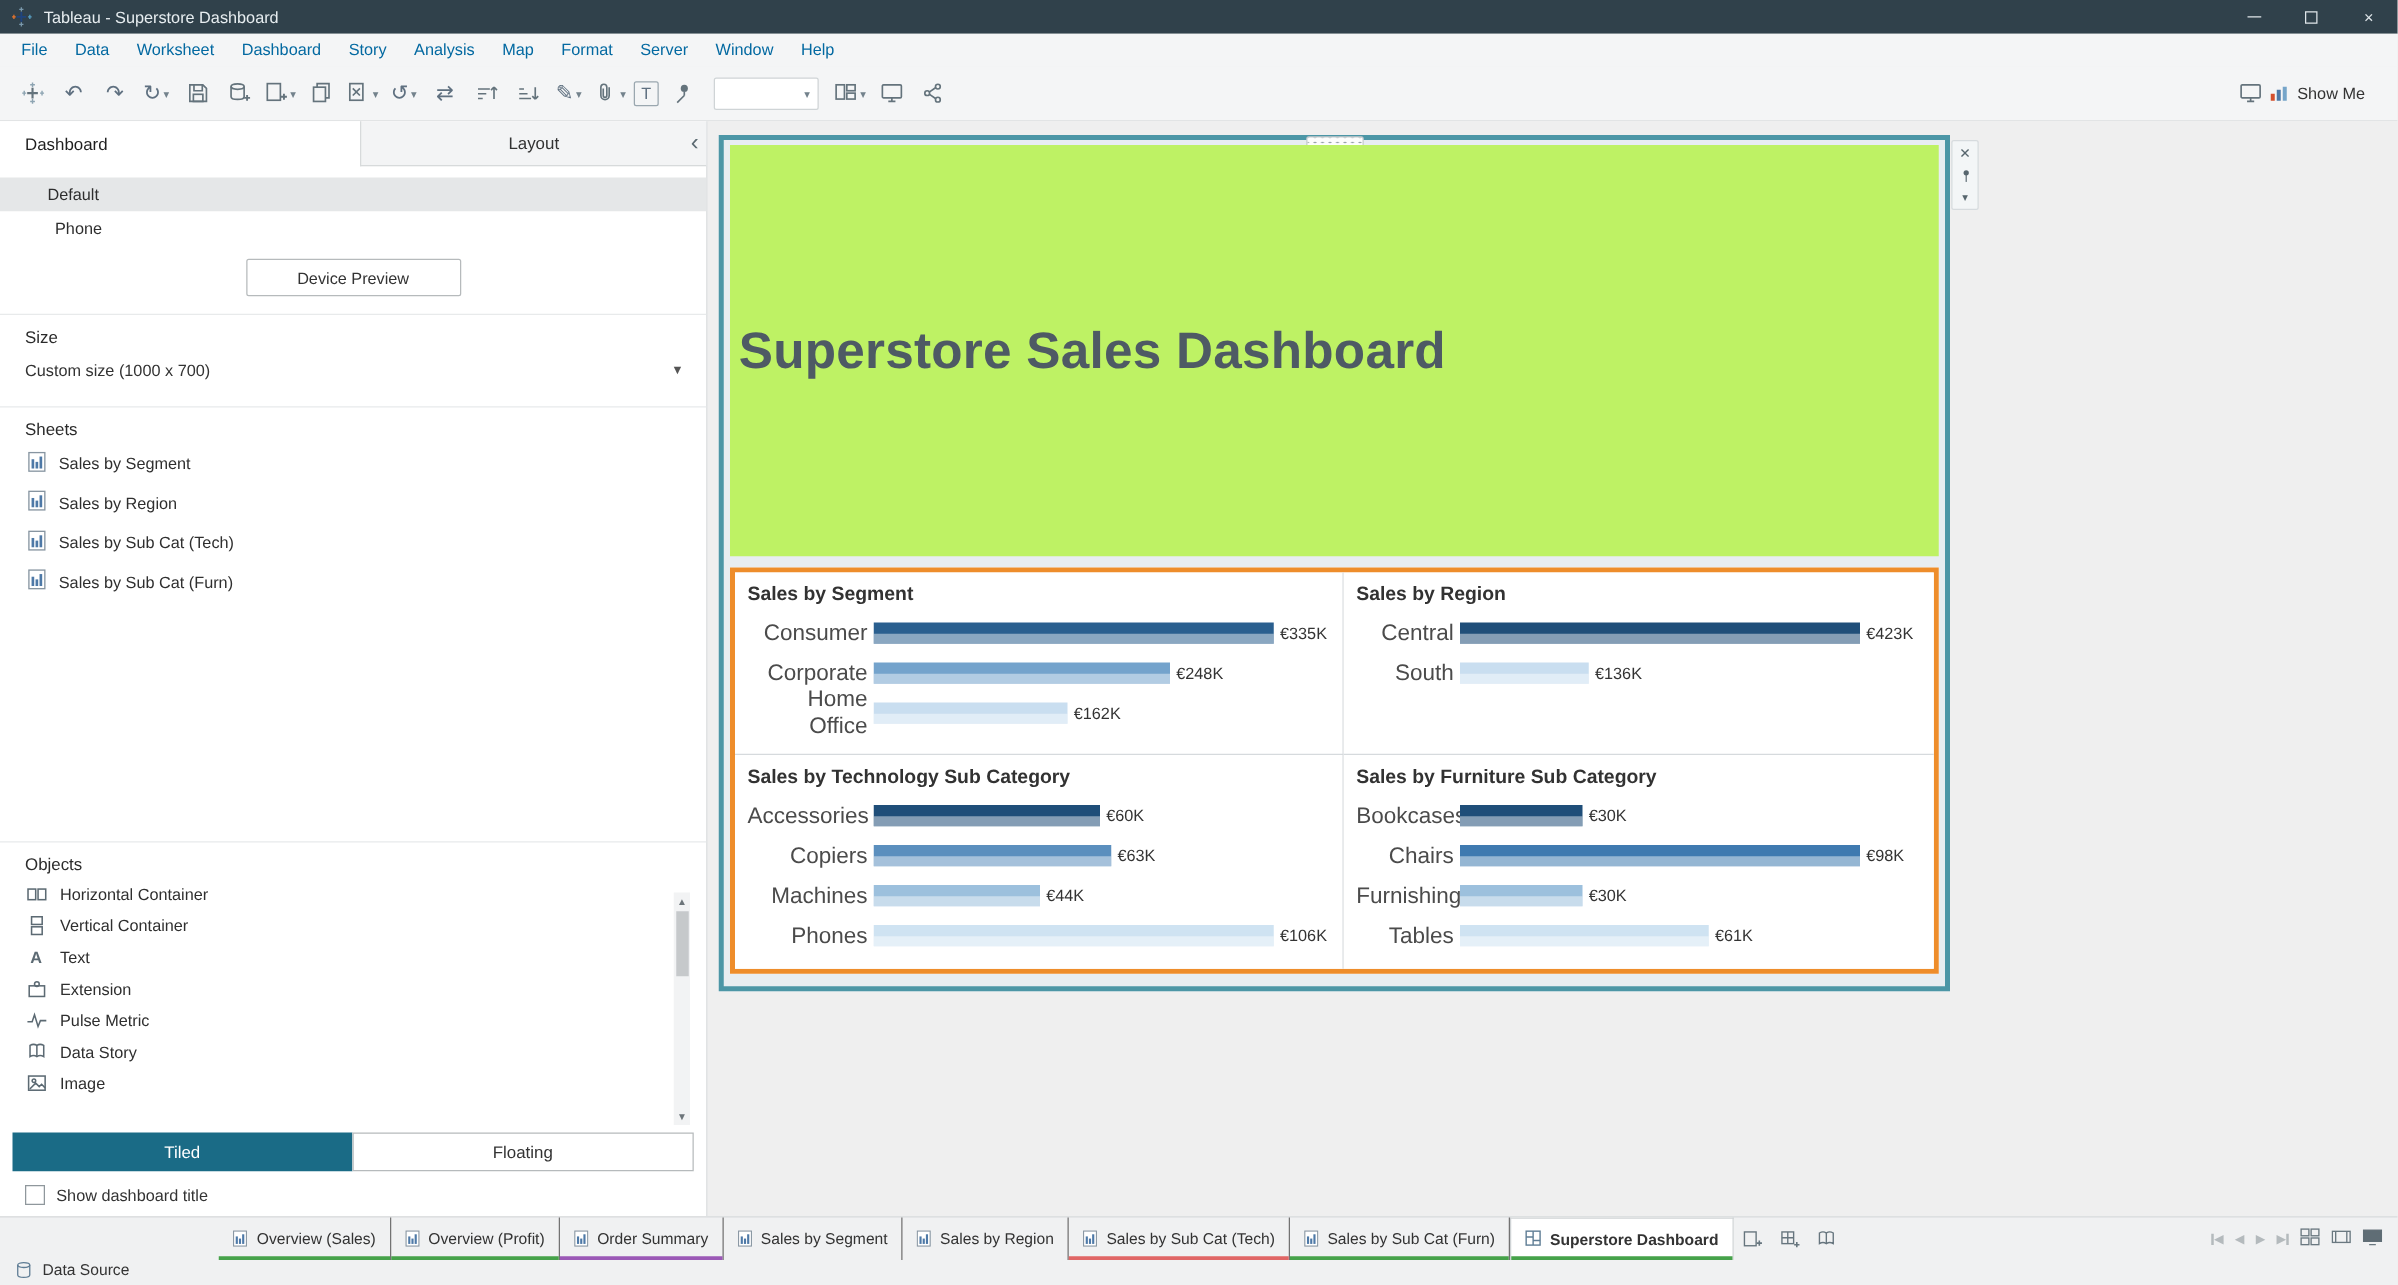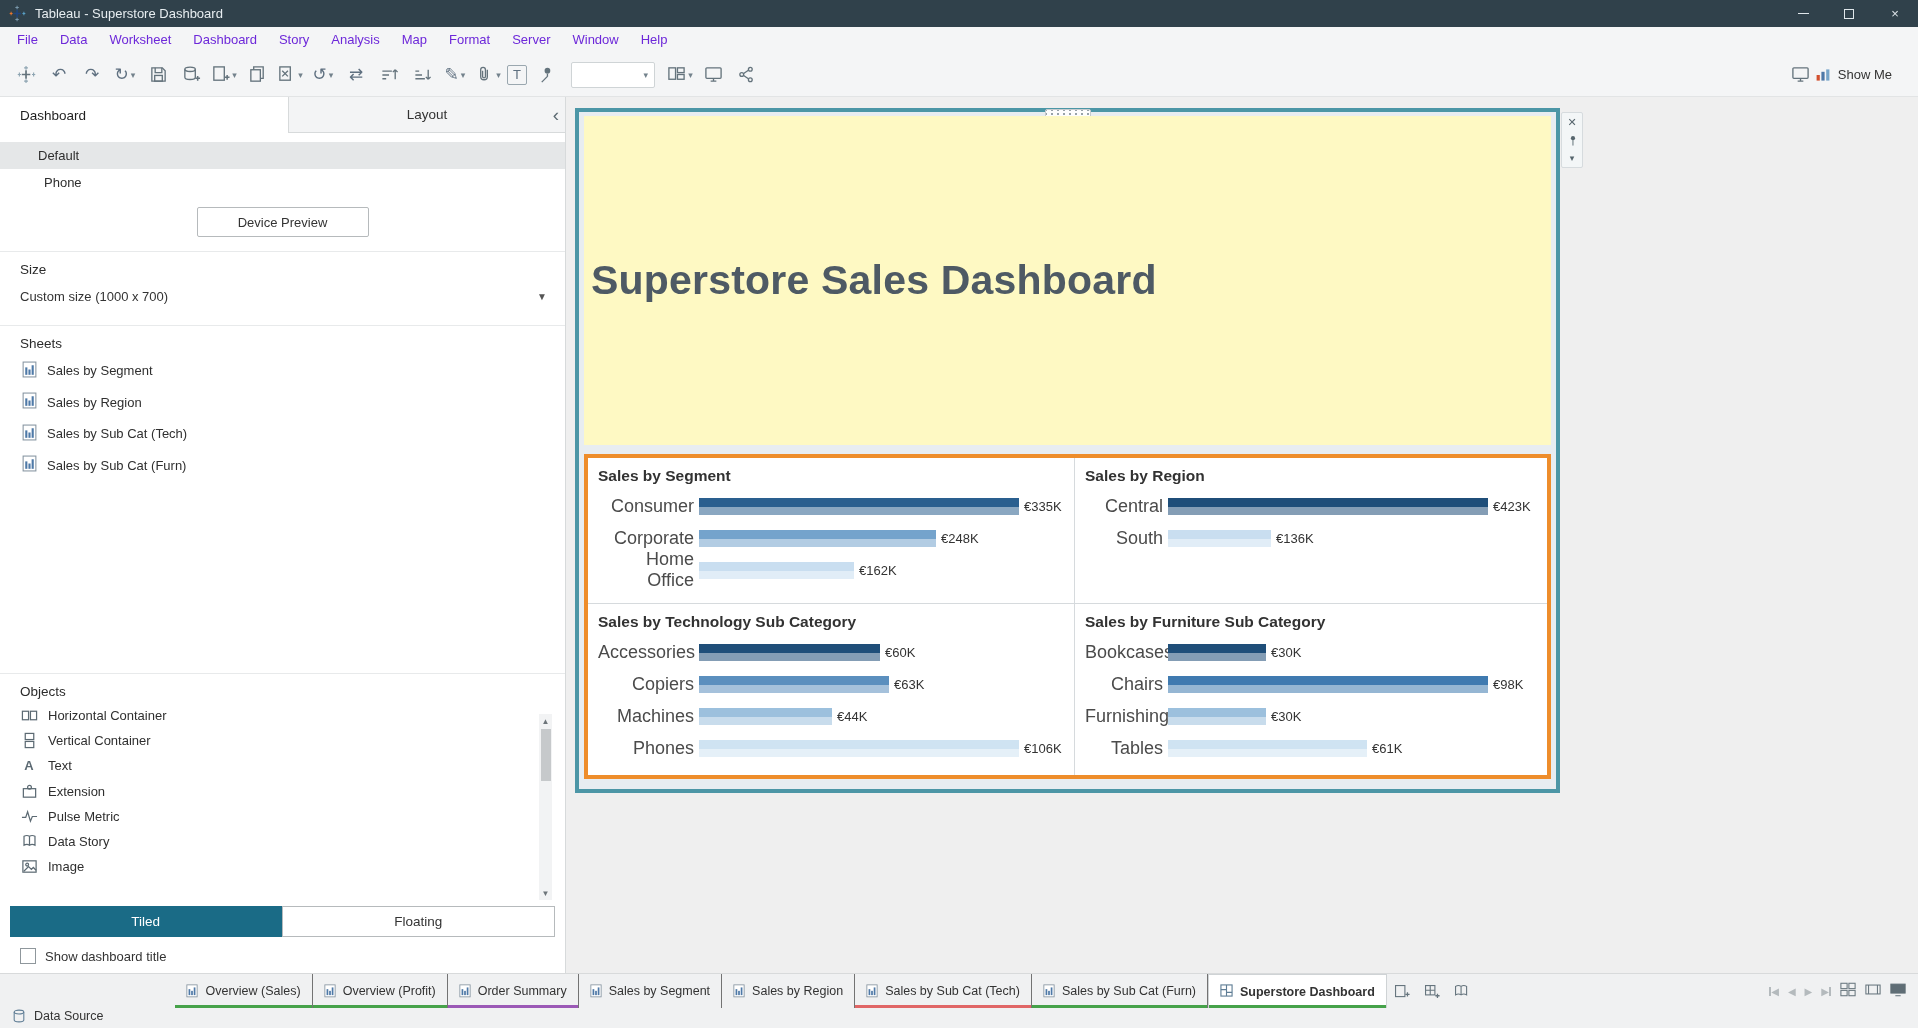--- a/index.html
+++ b/index.html
@@ -11,21 +11,21 @@
   .titlebar { height:27px; background:#30414b; color:#e7edf0; display:flex; align-items:center; padding-left:9px; }
   .titlebar .logo { width:17px; height:17px; margin-right:9px; }
   .titlebar .ttl { font-size:13px; }
   .win-controls { margin-left:auto; display:flex; height:100%; }
   .win-btn { width:46px; height:100%; display:flex; align-items:center; justify-content:center; color:#dfe6ea; font-size:13px; }
   .win-btn .restore { width:10px; height:10px; border:1px solid #dfe6ea; }
   .win-btn .minim { width:11px; height:1px; background:#dfe6ea; }
 
   
   .menubar { height:26px; background:#f4f5f6; display:flex; align-items:center; padding-left:6px; }
-  .menu-item { padding:0 11px; font-size:13px; color:#6d28d9; line-height:26px; }
+  .menu-item { padding:0 11px; font-size:13px; color:#0369a1; line-height:26px; }
 
   
   .toolbar { height:44px; background:#f4f5f6; display:flex; align-items:center; padding:0 12px; gap:5px; border-bottom:1px solid #e2e4e5; }
   .tbtn { height:30px; min-width:28px; display:flex; align-items:center; justify-content:center; color:#5f7080; font-size:17px; border-radius:2px; }
   .tbtn svg { width:19px; height:19px; stroke:#64737c; fill:none; stroke-width:1.4; }
   .tbtn .caret { font-size:9px; color:#73828c; margin-left:2px; }
   .fit-dd { width:84px; height:26px; background:#fff; border:1px solid #cfd4d6; border-radius:2px; display:flex; align-items:center; justify-content:flex-end; padding-right:6px; color:#73828c; font-size:9px; margin:0 6px; }
   .toolbar-right { margin-left:auto; display:flex; padding-right:14px; }
   .showme { display:flex; align-items:center; gap:7px; font-size:13px; color:#333; }
 
@@ -62,21 +62,21 @@
   .checkbox { width:16px; height:16px; border:1px solid #8f979c; background:#fff; }
 
   
   #canvas { position:absolute; left:567px; top:97px; right:0; bottom:55px; background:#efefef; }
   .dash-frame { position:absolute; left:8px; top:11px; width:985px; height:685px; border:4px solid #4c96a6; background:#e8edf1; }
   .grip { position:absolute; left:50%; top:-3px; transform:translateX(-50%); width:46px; height:12px; background:#fdfdfd; border:1px solid #c6cbce; border-radius:2px;
           background-image:radial-gradient(#98a3a9 1px, transparent 1.3px); background-size:6px 4px; background-position:3px 2px; }
   .sel-strip { position:absolute; right:-27px; top:0px; width:22px; display:flex; flex-direction:column; background:#f3f6f7; border:1px solid #d6dbde; border-radius:2px; }
   .sel-strip .sbtn { height:18px; display:flex; align-items:center; justify-content:center; color:#57666e; font-size:11px; }
   .sel-strip svg { width:11px; height:11px; fill:#57666e; }
-  .title-zone { position:absolute; left:5px; top:4px; width:967px; height:329px; background:#fef9c3; display:flex; align-items:center; }
+  .title-zone { position:absolute; left:5px; top:4px; width:967px; height:329px; background:#bef264; display:flex; align-items:center; }
   .dash-title { font-size:41px; font-weight:700; color:#4e5a64; padding-left:7px; letter-spacing:0.2px; }
   .charts-zone { position:absolute; left:5px; top:342px; width:967px; height:325px; border:4px solid #ee8d2b; background:#fff;
                  display:grid; grid-template-columns:487px 1fr; grid-template-rows:146px 1fr; }
   .chart-panel { background:#fff; padding:9px 6px 0 10px; overflow:hidden; }
   .chart-panel.br { border-right:1px solid #d6dadd; }
   .chart-panel.bb { border-bottom:1px solid #d6dadd; }
   .chart-title { font-size:15.5px; font-weight:700; color:#323232; margin-bottom:5px; }
   .chart-row { height:32px; display:flex; align-items:center; }
   .chart-row .cat { width:96px; text-align:right; font-size:18px; color:#4b4b4b; flex:none; }
   .chart-panel.right .cat { width:78px; }

